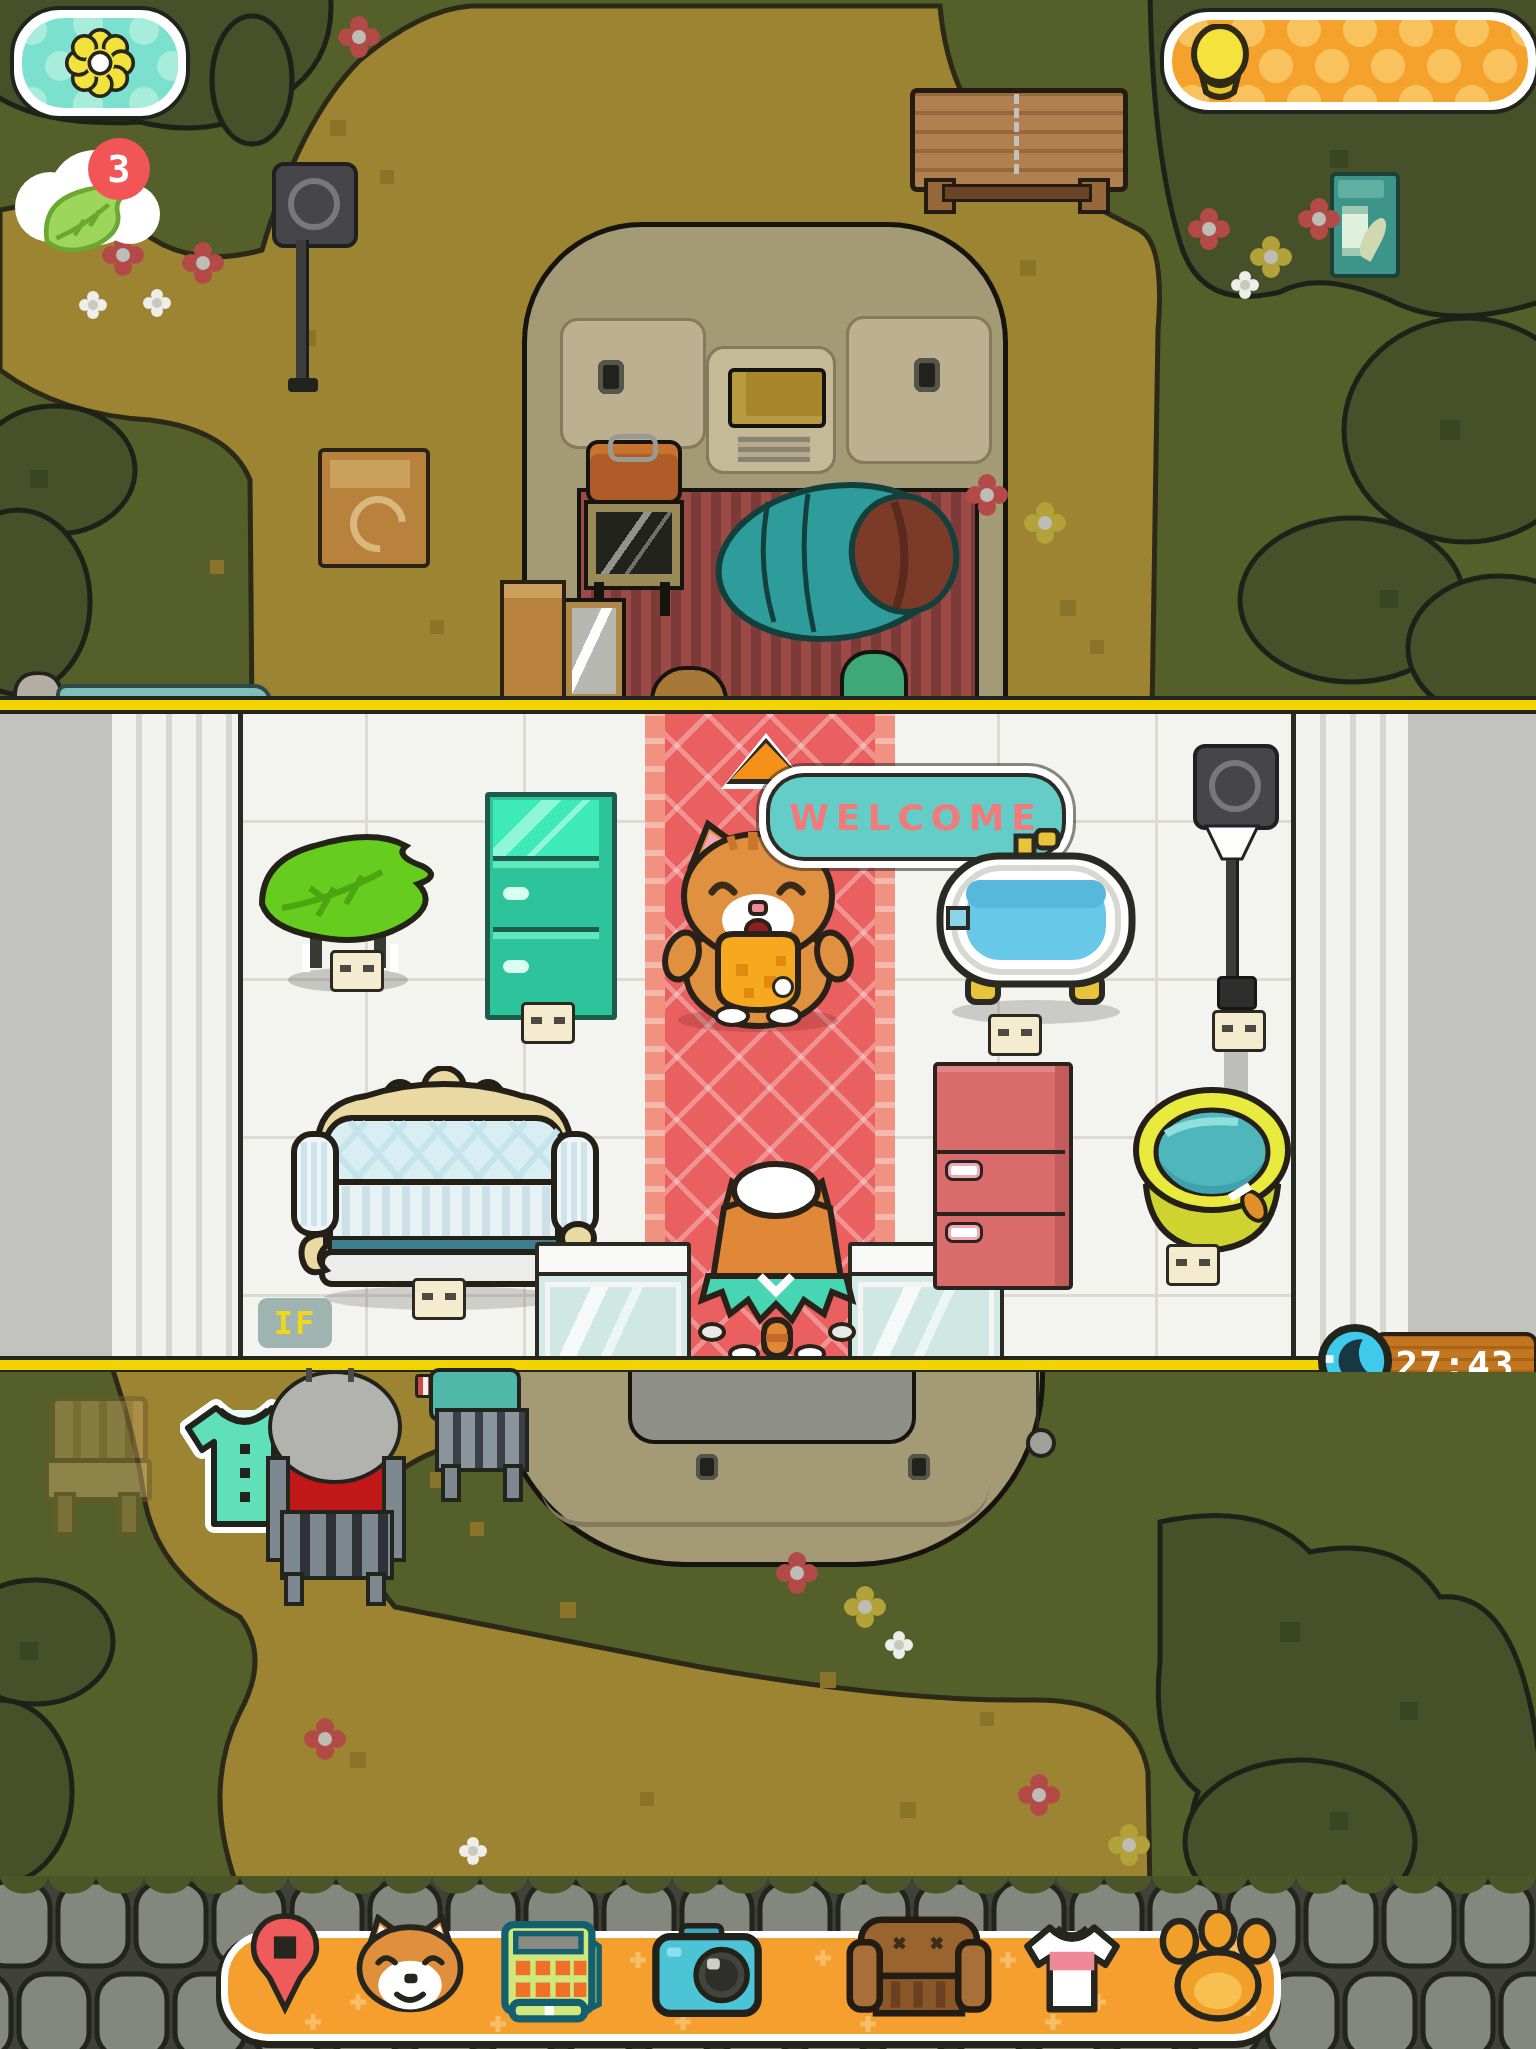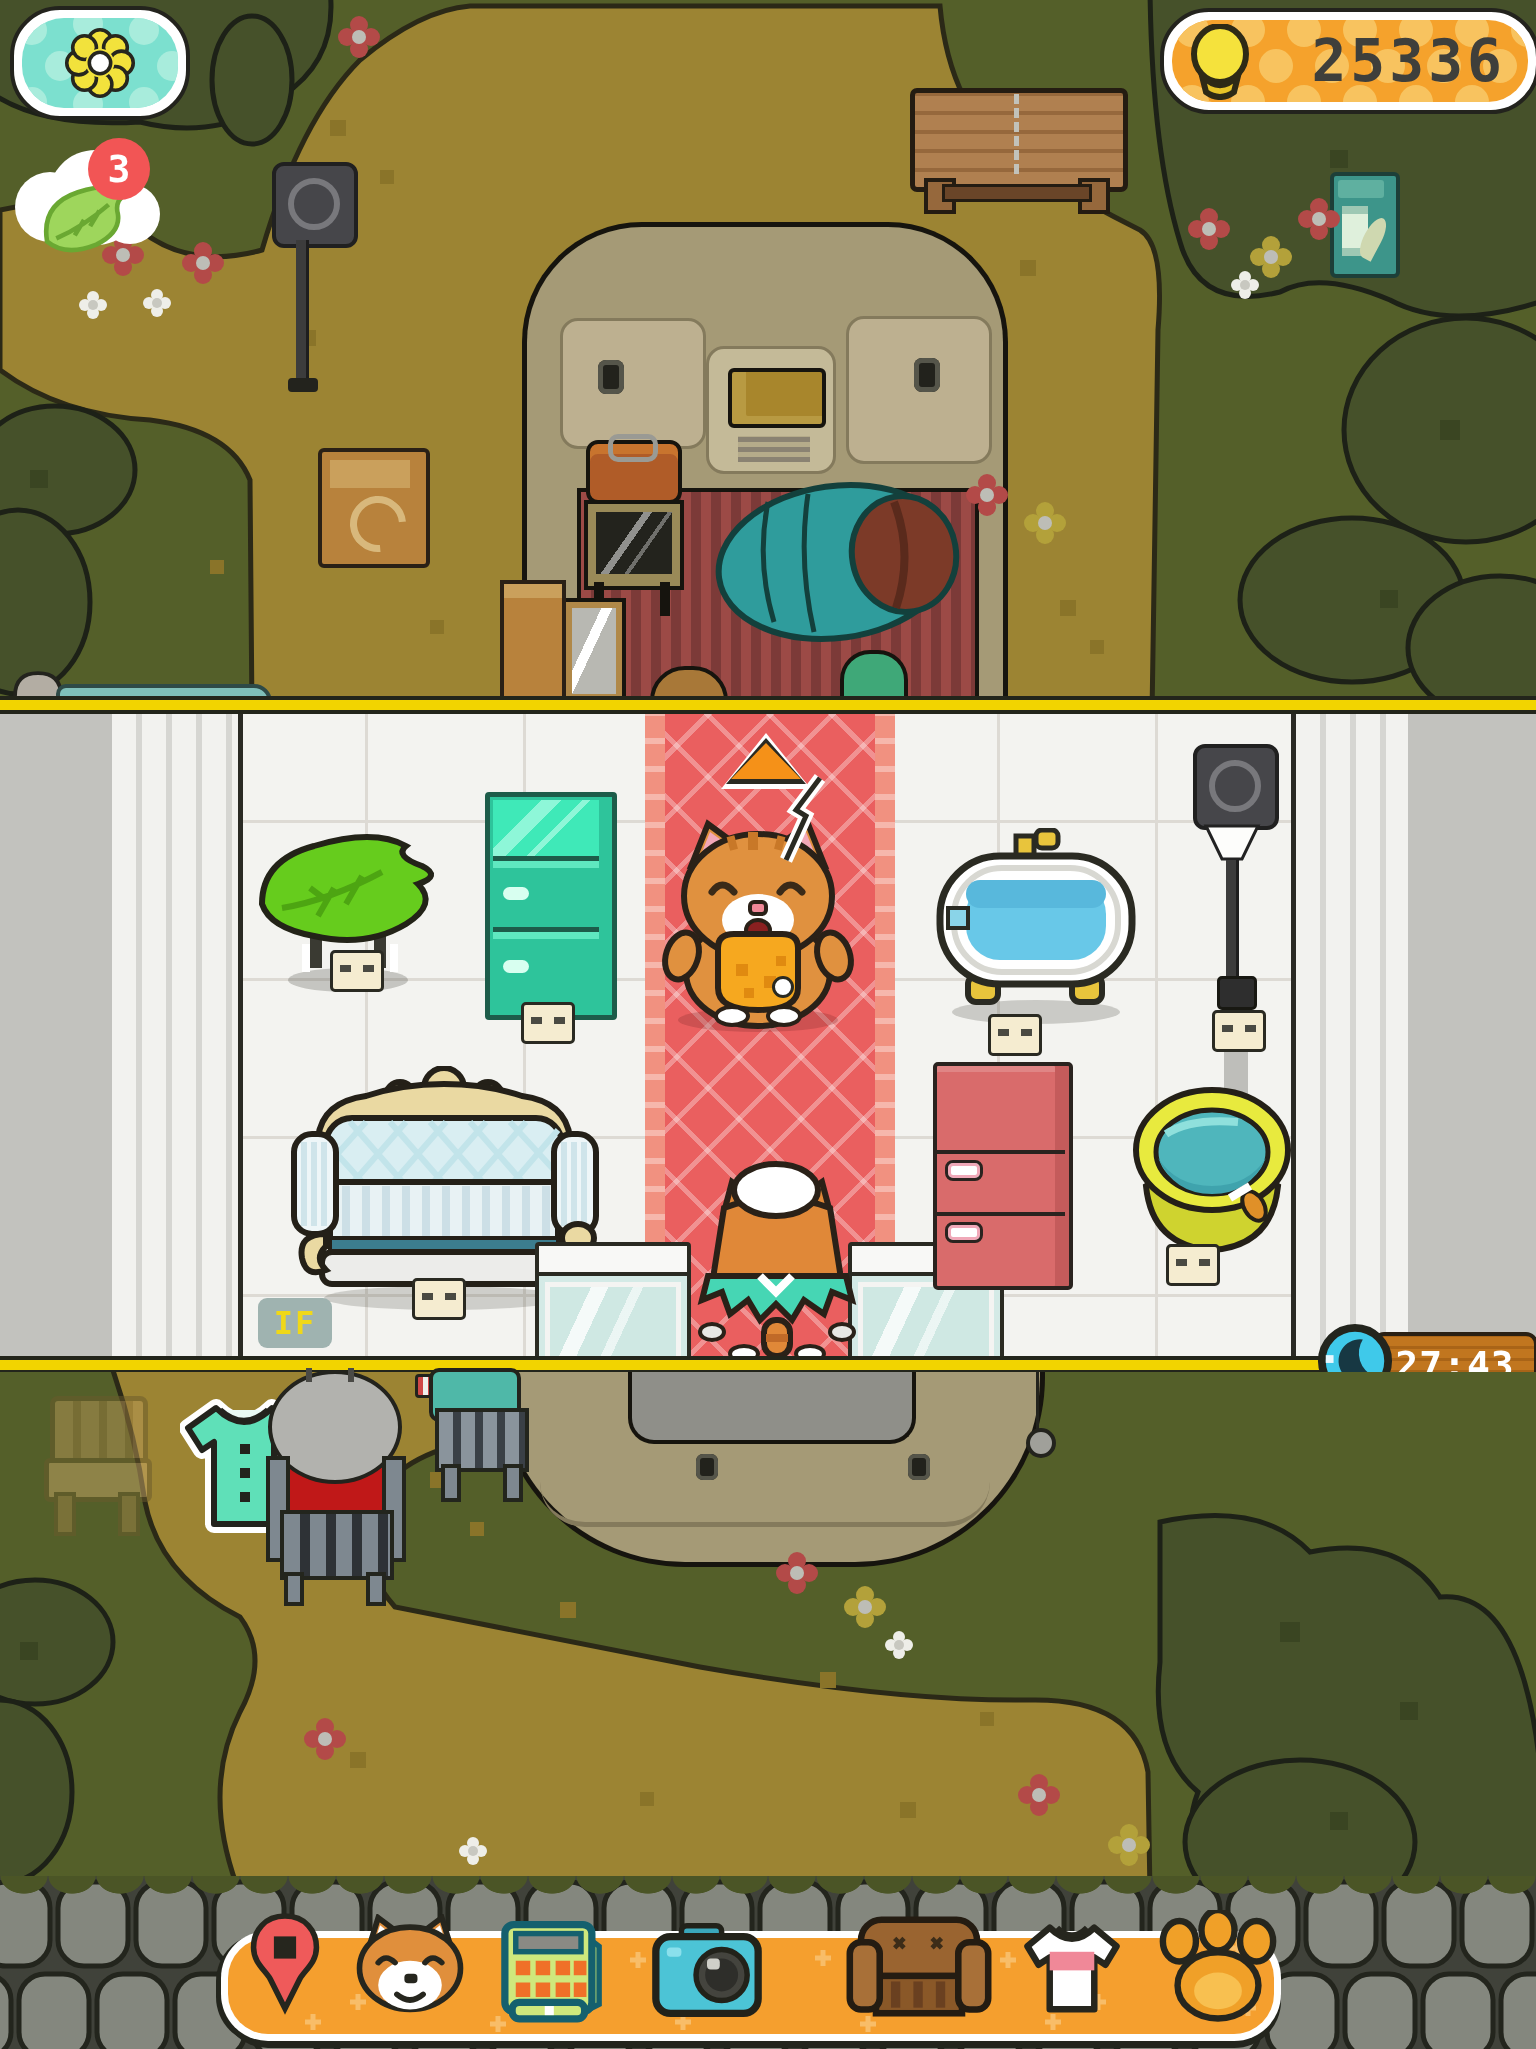--- a/index.html
+++ b/index.html
@@ -267,21 +267,20 @@
             <circle cx="188" cy="82" r="17"></circle>
             <circle cx="244" cy="82" r="17"></circle>
             <circle cx="300" cy="82" r="17"></circle>
           </g>
       </svg>
     </div>
     <svg class="abs" style="left:22px;top:12px;" width="70" height="76" viewBox="0 0 35 38">
       <ellipse cx="17" cy="15" rx="13" ry="14" fill="#f5e23c" stroke="#2e2a16" stroke-width="3"></ellipse>
       <path d="M8,26 q9,9 18,0 l-2,8 q-7,5 -14,0 Z" fill="#e8c428" stroke="#2e2a16" stroke-width="3"></path>
     </svg>
-    <div class="val">25336</div>
   </div>
 
   <div class="abs" style="left:14px;top:132px;width:160px;height:120px;">
     <div class="cloud-c" style="left:1px;top:40px;width:70px;height:70px;"></div>
     <div class="cloud-c" style="left:34px;top:18px;width:95px;height:95px;"></div>
     <div class="cloud-c" style="left:86px;top:52px;width:60px;height:60px;"></div>
     <svg class="abs" style="left:22px;top:48px;" width="96" height="80" viewBox="0 0 60 52">
       <path d="M6,40 Q2,16 26,8 Q52,0 56,10 Q50,14 52,22 Q54,34 38,42 Q18,50 6,40 Z" fill="#9ed65c" stroke="#6aa832" stroke-width="3"></path>
       <path d="M12,38 Q30,30 46,16 M24,36 L30,26 M34,30 L40,20" stroke="#6aa832" stroke-width="3" fill="none"></path>
     </svg>
@@ -367,20 +366,23 @@
       <ellipse cx="91" cy="72" rx="8" ry="12" fill="#e0913f" stroke="#2a2118" stroke-width="3" transform="rotate(-18 91 72)"></ellipse>
       <ellipse cx="40" cy="102" rx="8" ry="4.5" fill="#fff" stroke="#2a2118" stroke-width="2"></ellipse>
       <ellipse cx="66" cy="102" rx="8" ry="4.5" fill="#fff" stroke="#2a2118" stroke-width="2"></ellipse>
     </svg>
 
     <svg class="abs" style="left:760px;top:58px;" width="70" height="100" viewBox="0 0 70 100">
       <path d="M60,6 L36,38 L46,44 L26,88" stroke="#ffffff" stroke-width="13" fill="none"></path>
       <path d="M60,6 L36,38 L46,44 L26,88" stroke="#2a2a22" stroke-width="5" fill="none"></path>
     </svg>
     <div class="abs" style="left:772px;top:262px;width:16px;height:16px;background:#fff;border:3px solid #2a2a22;border-radius:50%;"></div>
+    <div class="bubble">
+      <span>WELCOME</span>
+    </div>
 
     <svg class="abs" style="left:928px;top:114px;" width="216" height="200" viewBox="0 0 108 100">
       <ellipse cx="54" cy="92" rx="42" ry="6" fill="rgba(60,60,50,.22)"></ellipse>
       <rect x="44" y="4" width="9" height="11" fill="#e8c43c" stroke="#2a2a22" stroke-width="2.5"></rect>
       <rect x="54" y="1" width="11" height="9" rx="3" fill="#e8c43c" stroke="#2a2a22" stroke-width="2.5"></rect>
       <rect x="20" y="74" width="15" height="13" rx="4" fill="#e8c43c" stroke="#2a2a22" stroke-width="3"></rect>
       <rect x="72" y="74" width="15" height="13" rx="4" fill="#e8c43c" stroke="#2a2a22" stroke-width="3"></rect>
       <rect x="6" y="14" width="96" height="64" rx="30" fill="#ffffff" stroke="#2a2a22" stroke-width="3.5"></rect>
       <rect x="13" y="20" width="82" height="52" rx="24" fill="none" stroke="#d8d8d2" stroke-width="3"></rect>
       <rect x="19" y="26" width="70" height="40" rx="17" fill="#68c8e8"></rect>

